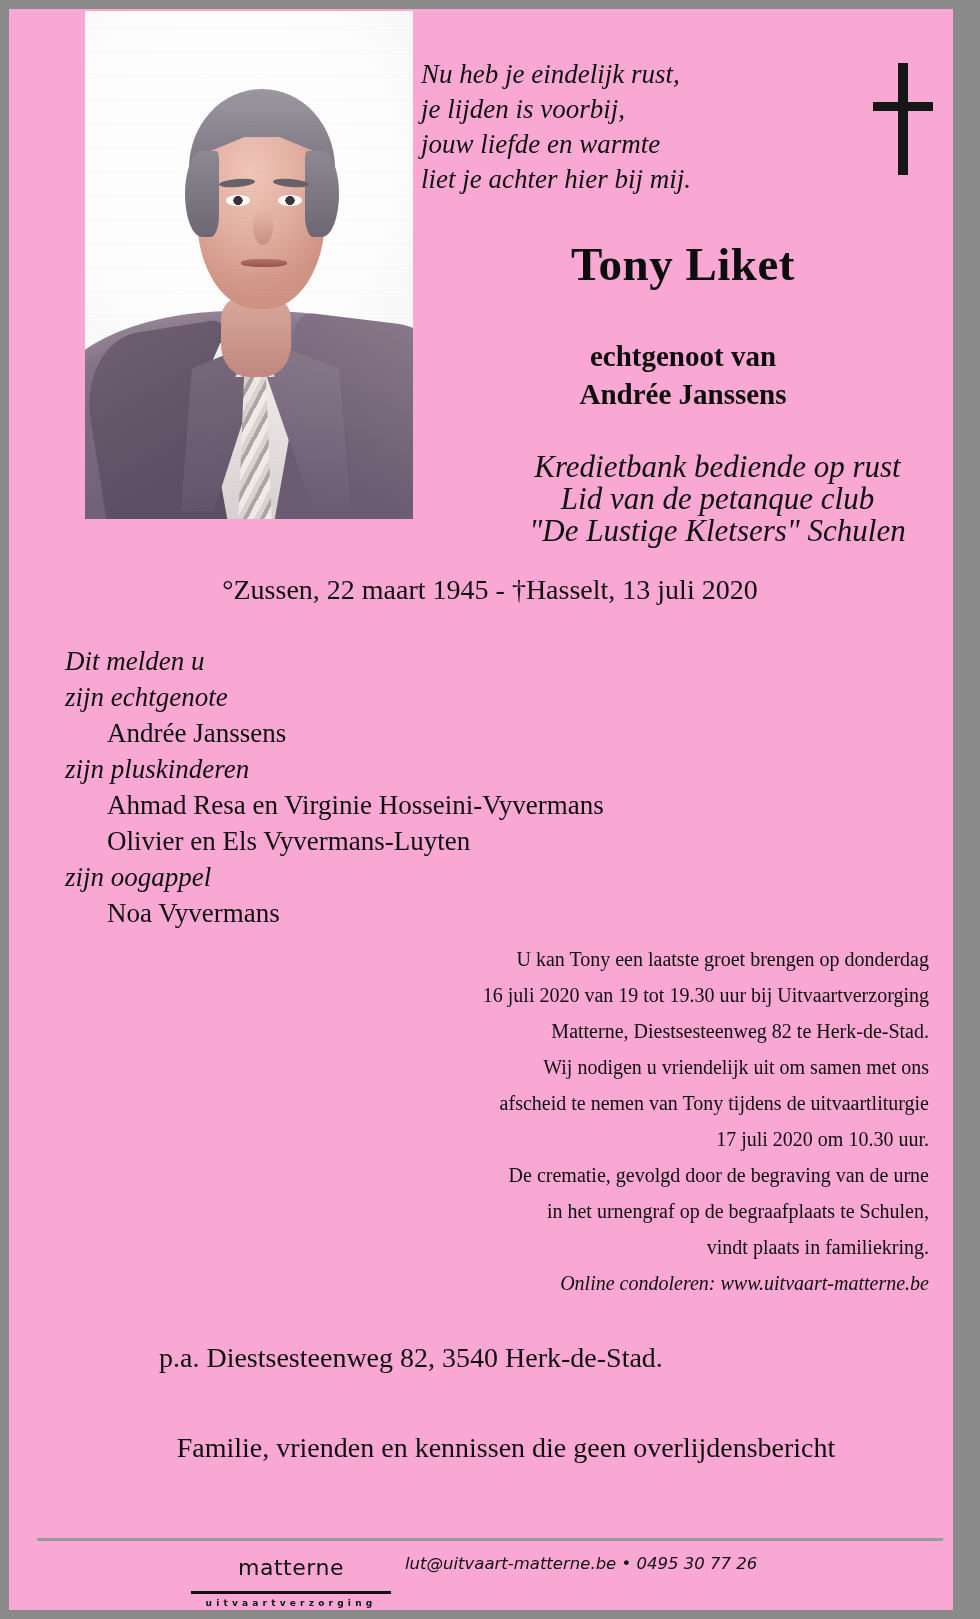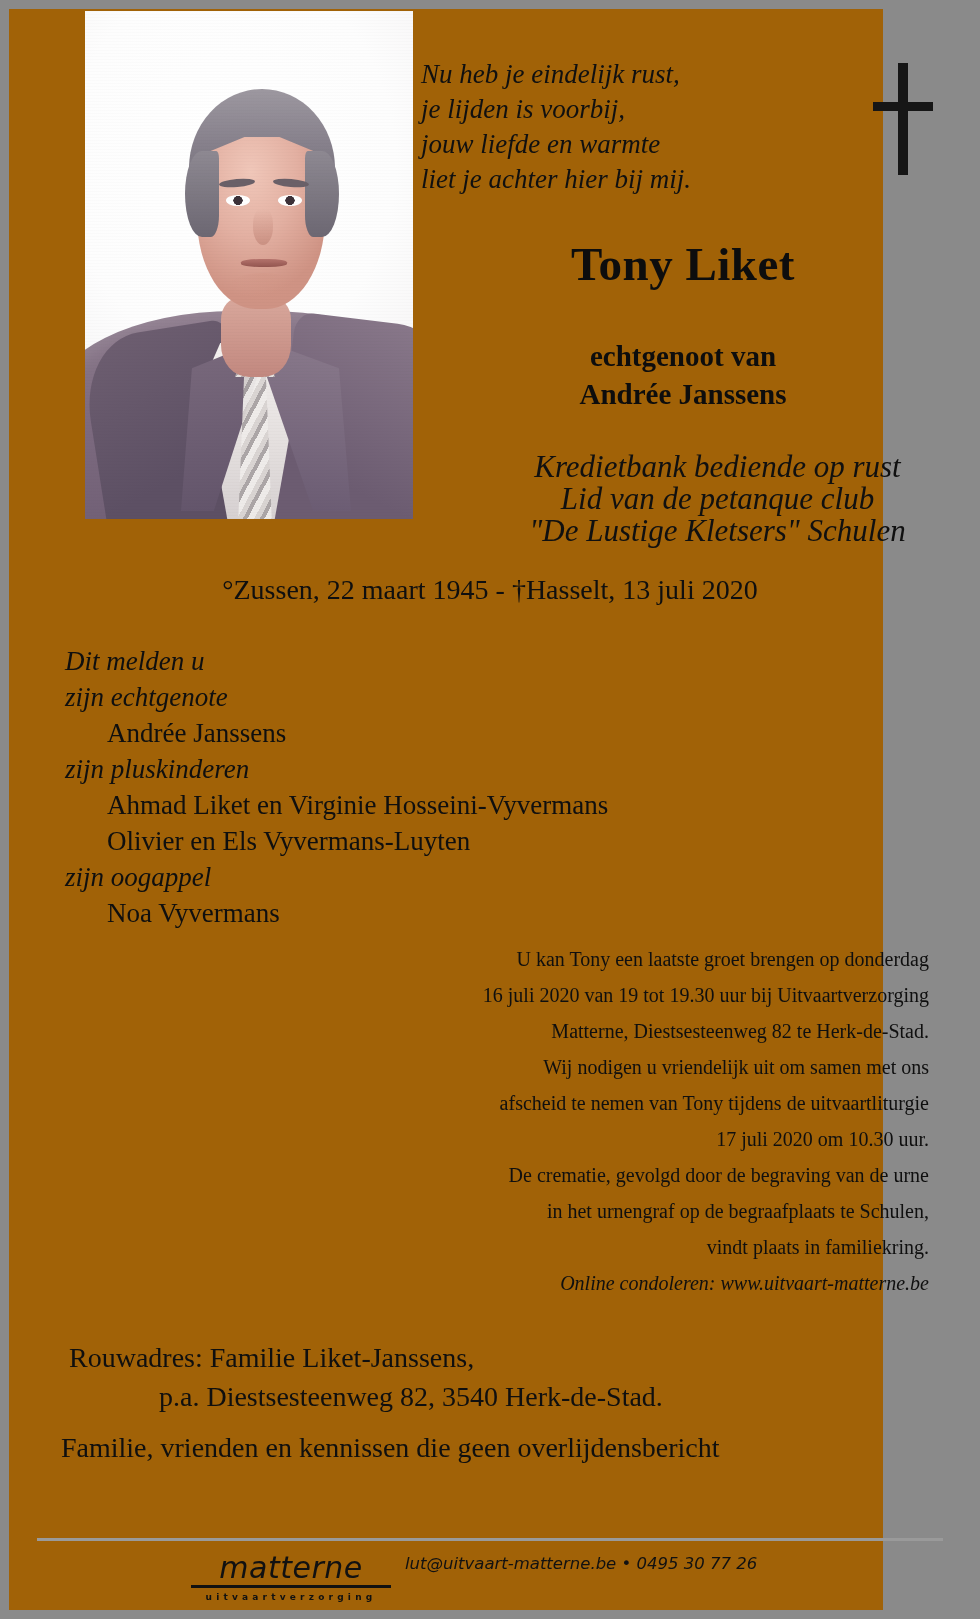--- a/index.html
+++ b/index.html
@@ -12,23 +12,23 @@
     height: 1619px;
     overflow: hidden;
     font-family: "Liberation Serif", "DejaVu Serif", serif;
   }
 
   
   #card {
     position: absolute;
     left: 9px;
     top: 9px;
-    width: 874px;
+    width: 944px;
     height: 1601px;
-    background: #a16207;
+    background: #f9a8d4;
     box-sizing: border-box;
   }
 
   
   #photo {
     position: absolute;
     left: 76px;
     top: 2px;
     width: 328px;
     height: 508px;
@@ -242,40 +242,41 @@
     font-size: 28px;
     line-height: 39px;
     color: #0f0f0f;
   }
   #mourn .l2 { padding-left: 90px; }
 
   
   #closing {
     position: absolute;
     left: 52px; top: 1420px; width: 890px;
+    text-align: center;
     font-size: 28px;
     line-height: 38px;
     color: #0f0f0f;
   }
 
   
   #divider {
     position: absolute;
     left: 28px; top: 1529px; width: 906px; height: 3px;
     background: #9a9a9a;
   }
   #footer { position: absolute; left: 28px; top: 1540px; width: 906px; height: 60px; }
   #logo {
     position: absolute; left: 154px; top: 4px; width: 200px;
     font-family: "DejaVu Sans", "Liberation Sans", sans-serif;
     text-align: center;
   }
   #logo .word {
-    font-size: 30px; letter-spacing: .5px; color: #111; line-height: 30px;
-    border-bottom: 3px solid #111; padding-bottom: 2px; display: block; font-style: italic;
+    font-size: 22px; letter-spacing: .5px; color: #111; line-height: 30px;
+    border-bottom: 3px solid #111; padding-bottom: 8px; display: block;
   }
   #logo .sub {
     display: block; font-size: 9px; letter-spacing: 4.2px;
     color: #111; margin-top: 4px; font-weight: bold;
   }
   #contact {
     position: absolute; left: 368px; top: 4px; width: 520px;
     font-family: "DejaVu Sans", "Liberation Sans", sans-serif;
     font-size: 16.5px; line-height: 22px; color: #111; font-style: italic;
   }
@@ -337,41 +338,40 @@
     <div>"De Lustige Kletsers" Schulen</div>
   </div>
 
   <div id="dates">°Zussen,  22 maart 1945  -  †Hasselt, 13 juli 2020</div>
 
   <div id="family">
     <div class="role">Dit melden u</div>
     <div class="role">zijn echtgenote</div>
     <div class="person">Andrée Janssens</div>
     <div class="role">zijn pluskinderen</div>
-    <div class="person">Ahmad Liket en Virginie Hosseini-Vyvermans</div>
+    <div class="person">Ahmad Resa en Virginie Hosseini-Vyvermans</div>
     <div class="person">Olivier en Els Vyvermans-Luyten</div>
     <div class="role">zijn oogappel</div>
     <div class="person">Noa Vyvermans</div>
   </div>
 
   <div id="ceremony">
     <div>U kan Tony een laatste groet brengen op donderdag</div>
     <div>16 juli 2020 van 19 tot 19.30 uur bij Uitvaartverzorging</div>
     <div>Matterne, Diestsesteenweg 82 te Herk-de-Stad.</div>
     <div>Wij nodigen u vriendelijk uit om samen met ons</div>
     <div>afscheid te nemen van Tony tijdens de uitvaartliturgie</div>
     <div>17 juli 2020 om 10.30 uur.</div>
     <div>De crematie, gevolgd door de begraving van de urne</div>
     <div>in het urnengraf op de begraafplaats te Schulen,</div>
     <div>vindt plaats in familiekring.</div>
     <div class="online">Online condoleren: www.uitvaart-matterne.be</div>
   </div>
 
   <div id="mourn">
-    <div class="l1">Rouwadres: Familie Liket-Janssens,</div>
     <div class="l2">p.a. Diestsesteenweg 82, 3540 Herk-de-Stad.</div>
   </div>
 
   <div id="closing">
     <div>Familie, vrienden en kennissen die geen overlijdensbericht</div>
   </div>
 
   <div id="divider"></div>
   <div id="footer">
     <div id="logo">

